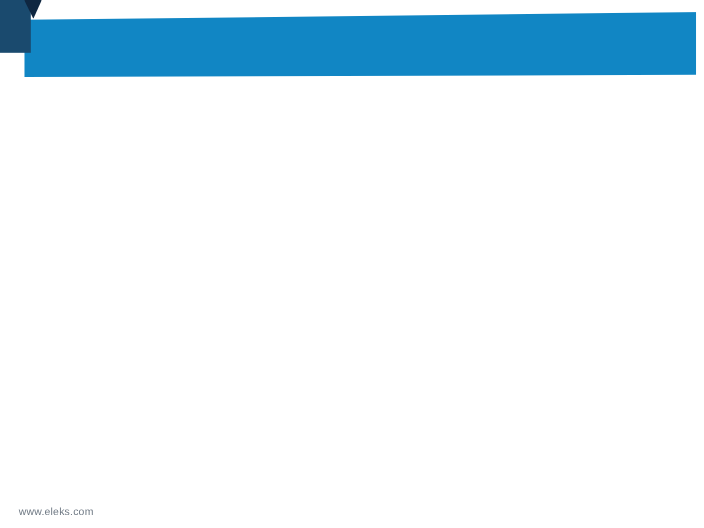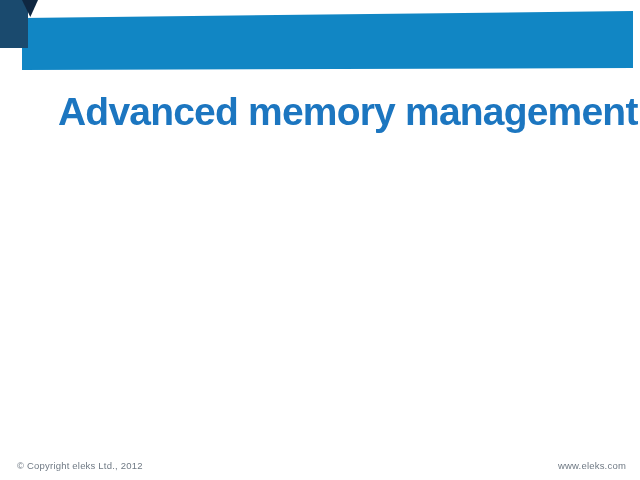--- a/index.html
+++ b/index.html
@@ -92,20 +92,18 @@
 <body>
 
 <div class="slide">
 
   <div class="header-bar"></div>
 
   <div class="corner-square"></div>
   <div class="corner-fold"></div>
 
 
-  <h1 class="title">Advanced memory management</h1>
 
   <div class="footer">
-    <span class="copyright">© Copyright eleks Ltd., 2012</span>
     <span class="website">www.eleks.com</span>
   </div>
 
 </div>
 
 </body></html>

